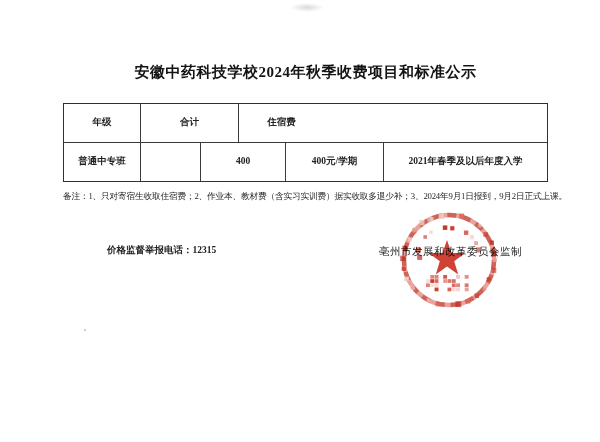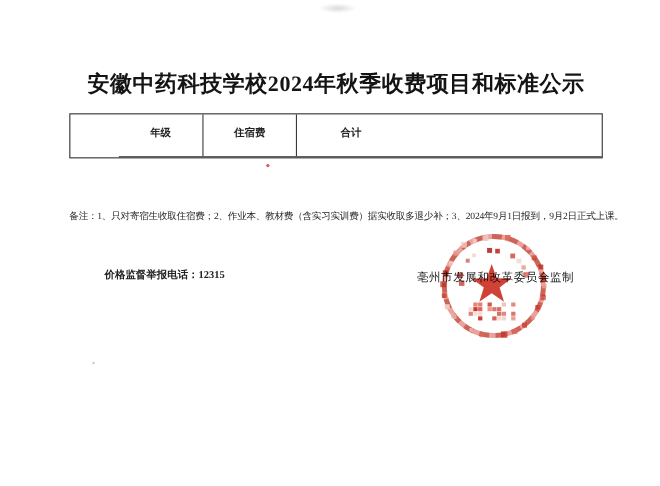--- a/index.html
+++ b/index.html
@@ -5,49 +5,48 @@
   html,body{margin:0;padding:0;}
   body{
     width:600px;height:442px;background:#ffffff;overflow:hidden;
     font-family:"Liberation Serif","DejaVu Serif",serif;
     color:#1c1c1c;
   }
   .page{position:relative;width:600px;height:442px;background:#ffffff;}
 
   .doc-title{
     position:absolute;left:63px;top:63px;width:485px;
-    text-align:center;font-size:20px;font-weight:700;color:#141414;
+    text-align:center;font-size:15px;font-weight:700;color:#141414;
     letter-spacing:0.5px;white-space:nowrap;
   }
 
   .fee-table{
     position:absolute;left:63px;top:103px;width:485px;
     border:1.5px solid #303030;box-sizing:border-box;
     background:#fff;
-    padding-left:44px;
   }
   .t-row{display:flex;height:38px;}
   .t-row.header{border-bottom:1px solid #3a3a3a;}
   .t-cell{
     display:flex;align-items:center;justify-content:center;
     border-right:1px solid #3a3a3a;box-sizing:border-box;
     font-size:9.5px;font-weight:700;color:#222;text-align:center;
     line-height:1.2;
   }
   .t-cell:last-child{border-right:none;}
   .c0{width:77px;} .c1{width:60px;} .c2{width:85px;} .c3{width:98px;} .c4{flex:1;}
 
   .notes-line{
     position:absolute;left:63px;top:191px;width:520px;
     font-size:8.7px;font-weight:400;color:#1f1f1f;
     white-space:nowrap;letter-spacing:-0.2px;
   }
 
   .hotline{
-    position:absolute;left:95px;top:244px;
+    position:absolute;left:107px;top:244px;
     font-size:9.5px;font-weight:700;color:#222;white-space:nowrap;
   }
 
   .issuer{
     position:absolute;left:379px;top:245px;z-index:3;
     font-size:10.5px;font-weight:400;color:#1a1a1a;white-space:nowrap;
     letter-spacing:0.5px;mix-blend-mode:multiply;
   }
 
   .seal{
@@ -72,22 +71,29 @@
 
   <div class="smudge"></div>
   <div class="red-dot"></div>
   <div class="speck" style="left:84px;top:329px;"></div>
 
   <div class="doc-title">安徽中药科技学校2024年秋季收费项目和标准公示</div>
 
   <div class="fee-table">
     <div class="t-row header">
       <div class="t-cell c0">年级</div>
+      <div class="t-cell c3">合计</div>
       <div class="t-cell c2">住宿费</div>
-      <div class="t-cell c3">合计</div>
+    </div>
+    <div class="t-row">
+      <div class="t-cell c0">普通中专班</div>
+      <div class="t-cell c1"></div>
+      <div class="t-cell c2">400</div>
+      <div class="t-cell c3">400元/学期</div>
+      <div class="t-cell c4">2021年春季及以后年度入学</div>
     </div>
   </div>
 
   <div class="notes-line">备注：1、只对寄宿生收取住宿费；2、作业本、教材费（含实习实训费）据实收取多退少补；3、2024年9月1日报到，9月2日正式上课。</div>
 
   <div class="hotline">价格监督举报电话：12315</div>
 
   <div class="issuer">亳州市发展和改革委员会监制</div>
 
   <div class="seal">

